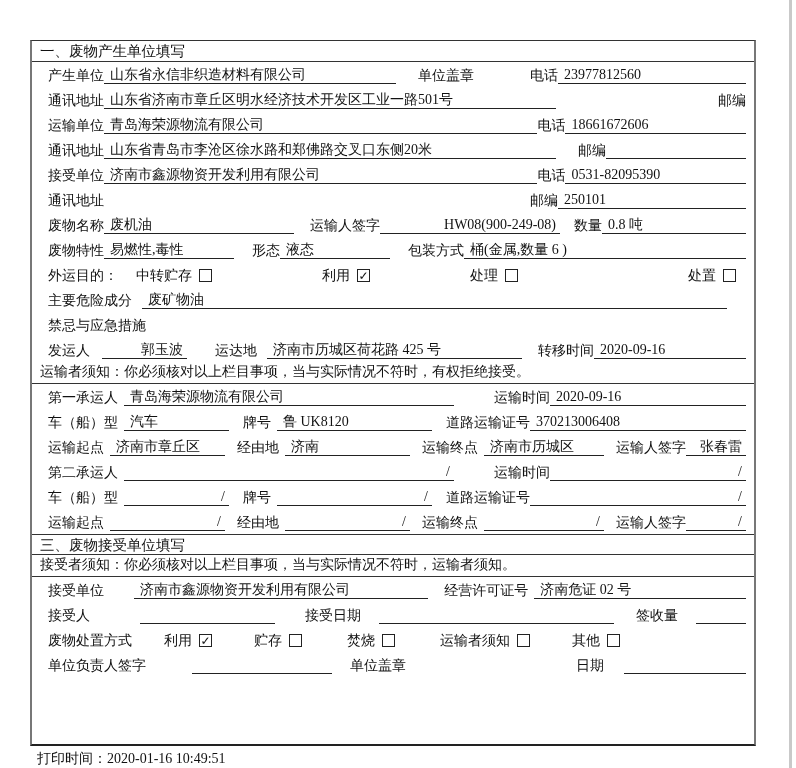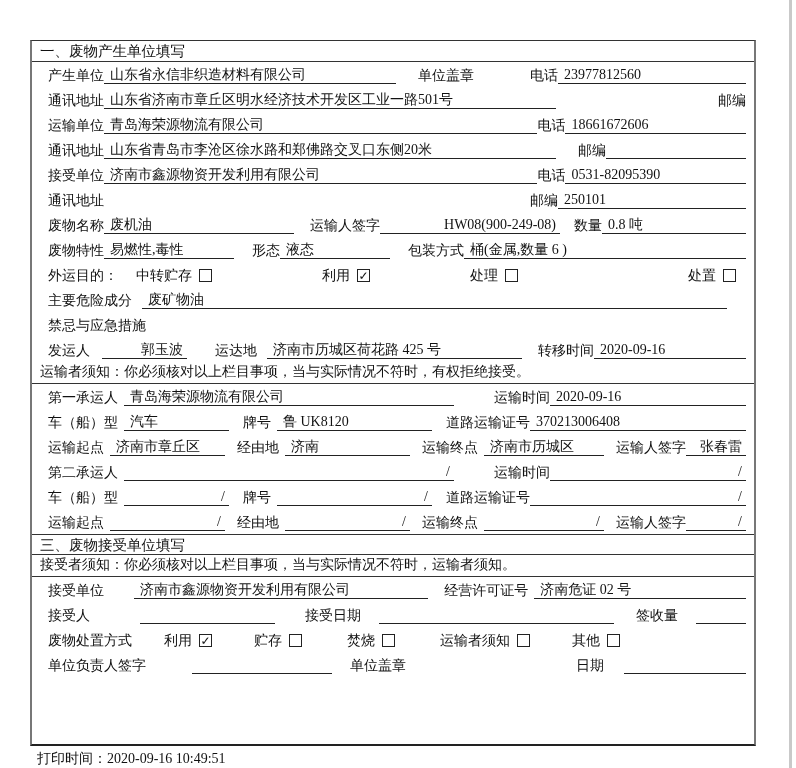--- a/index.html
+++ b/index.html
@@ -247,14 +247,14 @@
     <div class="row">
       <span class="lbl">单位负责人签字</span>
       <span class="uv" style="width:140px;margin-left:46px"></span>
       <span class="lbl" style="margin-left:18px">单位盖章</span>
       <span class="lbl" style="margin-left:170px">日期</span>
       <span class="uv fill" style="margin-left:20px"></span>
     </div>
 
   </div>
 
-  <div class="print-line"><span>打印时间：</span><span>2020-09-16  10:49:51</span></div>
+  <div class="print-line"><span>打印时间：</span><span>2020-01-16  10:49:51</span></div>
 </div>
 
 </body></html>

